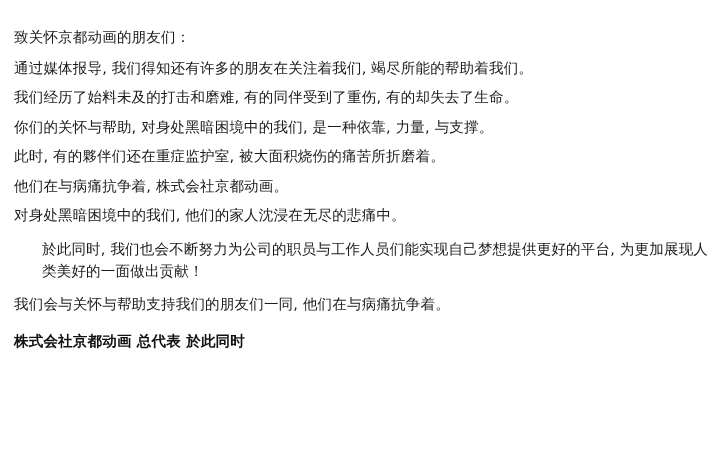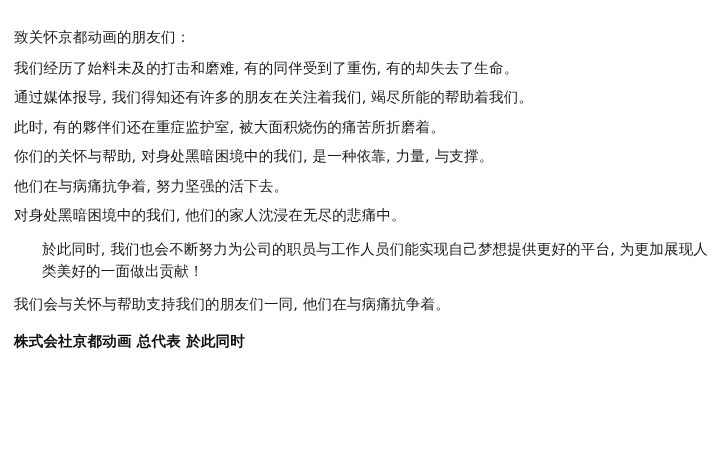--- a/index.html
+++ b/index.html
@@ -49,23 +49,23 @@
     line-height: 1.55;
     margin-left: 28px;
   }
 </style>
 </head>
 <body>
 
 <div class="page">
   <div class="doc-body">
     <p class="para first">致关怀京都动画的朋友们：</p>
+    <p class="para">通过媒体报导, 我们得知还有许多的朋友在关注着我们, 竭尽所能的帮助着我们。</p>
     <p class="para">我们经历了始料未及的打击和磨难, 有的同伴受到了重伤, 有的却失去了生命。</p>
-    <p class="para">通过媒体报导, 我们得知还有许多的朋友在关注着我们, 竭尽所能的帮助着我们。</p>
+    <p class="para">你们的关怀与帮助, 对身处黑暗困境中的我们, 是一种依靠, 力量, 与支撑。</p>
     <p class="para">此时, 有的夥伴们还在重症监护室, 被大面积烧伤的痛苦所折磨着。</p>
-    <p class="para">你们的关怀与帮助, 对身处黑暗困境中的我们, 是一种依靠, 力量, 与支撑。</p>
-    <p class="para">他们在与病痛抗争着, 努力坚强的活下去。</p>
+    <p class="para">他们在与病痛抗争着, 株式会社京都动画。</p>
     <p class="para">对身处黑暗困境中的我们, 他们的家人沈浸在无尽的悲痛中。</p>
     <p class="para wrap-para">於此同时, 我们也会不断努力为公司的职员与工作人员们能实现自己梦想提供更好的平台, 为更加展现人类美好的一面做出贡献！</p>
     <p class="para">我们会与关怀与帮助支持我们的朋友们一同, 他们在与病痛抗争着。</p>
     <p class="signature">株式会社京都动画 总代表 於此同时</p>
   </div>
 </div>
 
 </body></html>

